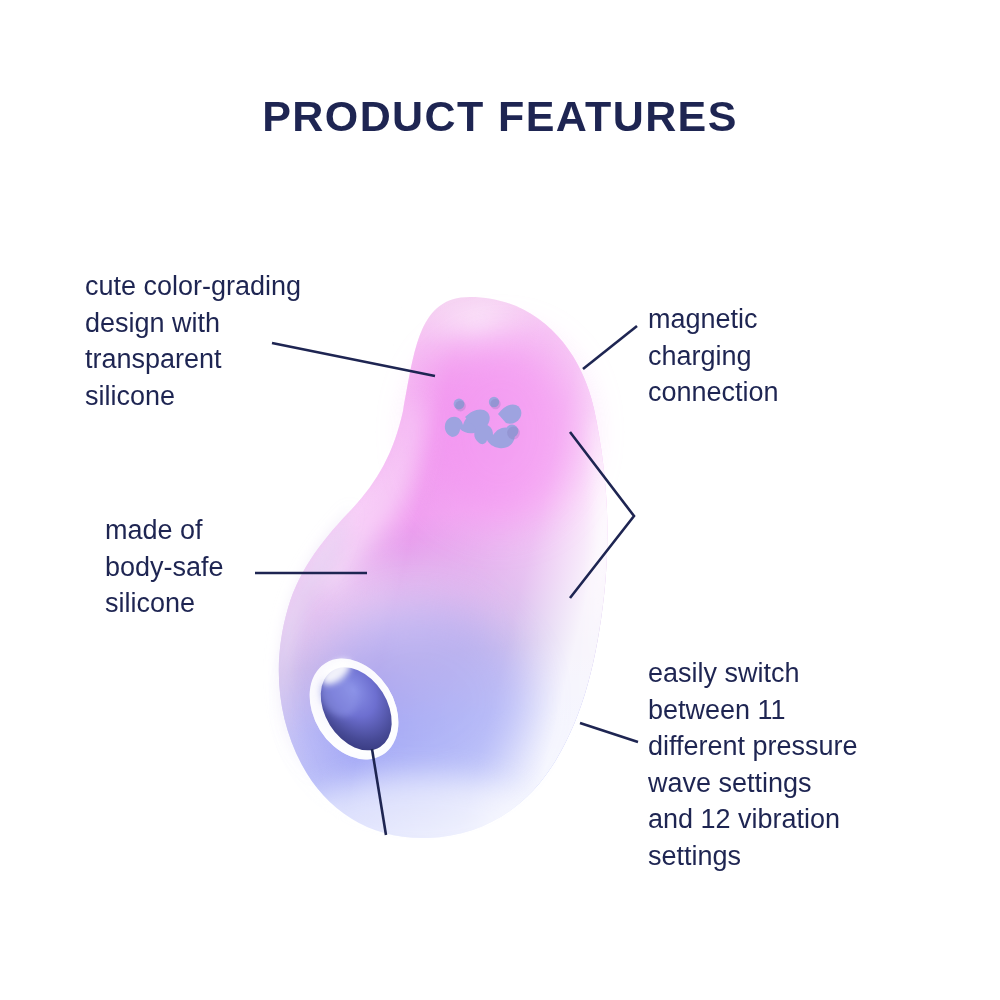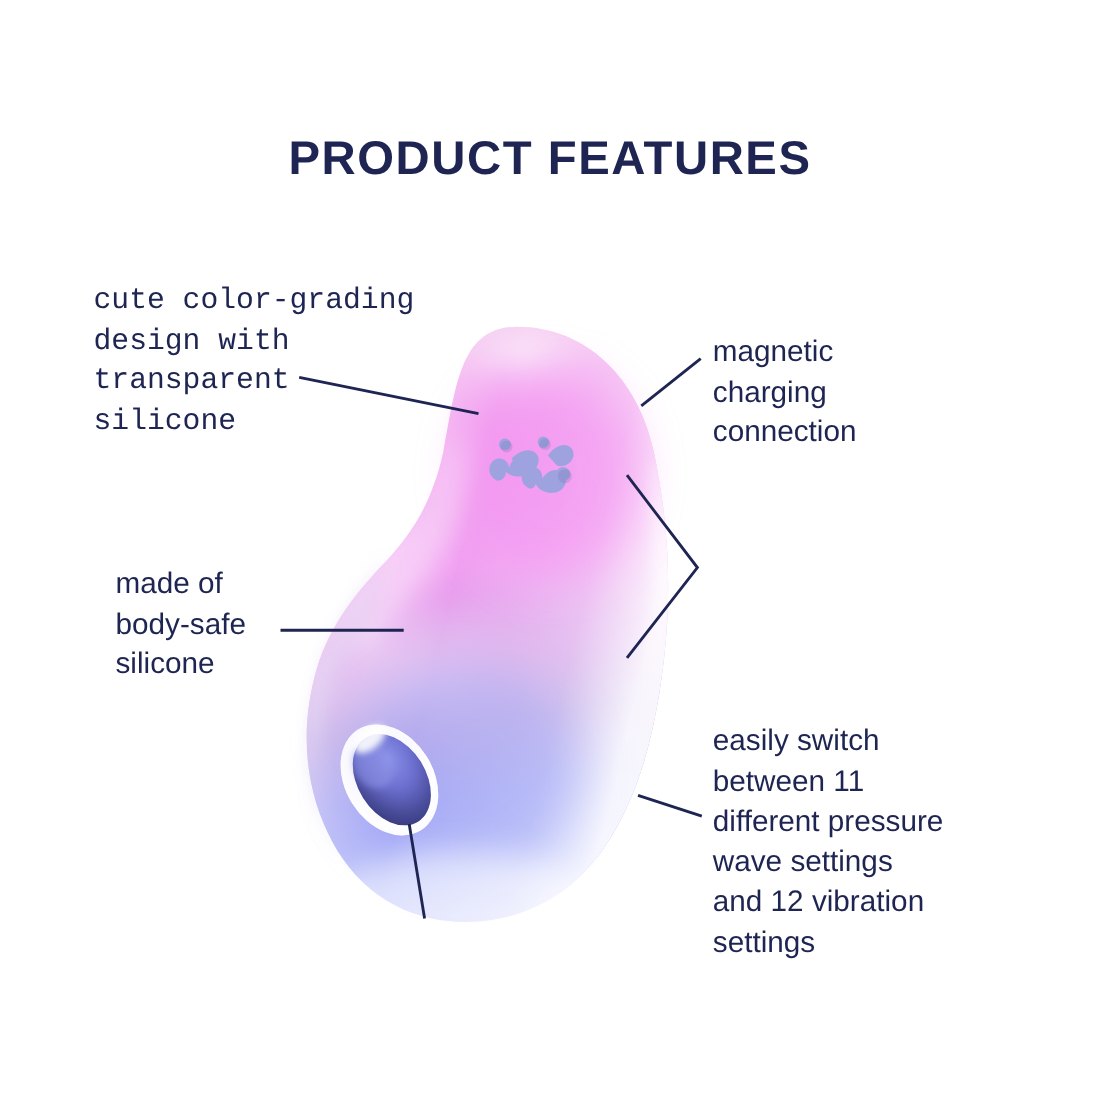--- a/index.html
+++ b/index.html
@@ -16,21 +16,20 @@
   
   .title{
     position:absolute;
     left:0;right:0;top:92px;
     text-align:center;
     font-size:43px;
     font-weight:bold;
     letter-spacing:1.4px;
     color:#1e2552;
     font-family:"Liberation Sans", sans-serif;
-    margin-top:28px;
   }
 
   
   .label{
     position:absolute;
     color:#1e2552;
     font-size:27px;
     line-height:1.355;
     font-family:"Liberation Sans", sans-serif;
     white-space:pre-line;
@@ -252,21 +251,21 @@
 
     <line class="leader" x1="386" y1="835" x2="372" y2="749"></line>
 
     <line class="leader" x1="583" y1="369" x2="637" y2="326"></line>
 
     <polyline class="leader" points="570,432 634,516 570,598" stroke-linejoin="miter"></polyline>
 
     <line class="leader" x1="580" y1="723" x2="638" y2="742"></line>
   </svg>
 
-  <div class="label left" style="left:85px;top:256px;width:300px;font-family:Liberation Mono, monospace;">cute color-grading
+  <div class="label left" style="left:85px;top:268px;width:300px;">cute color-grading
 design with
 transparent
 silicone</div>
 
   <div class="label left" style="left:85px;top:512px;width:270px;margin-left:20px;">made of
 body-safe
 silicone</div>
 
 
   <div class="label right" style="left:648px;top:264px;width:290px;">magnetic

